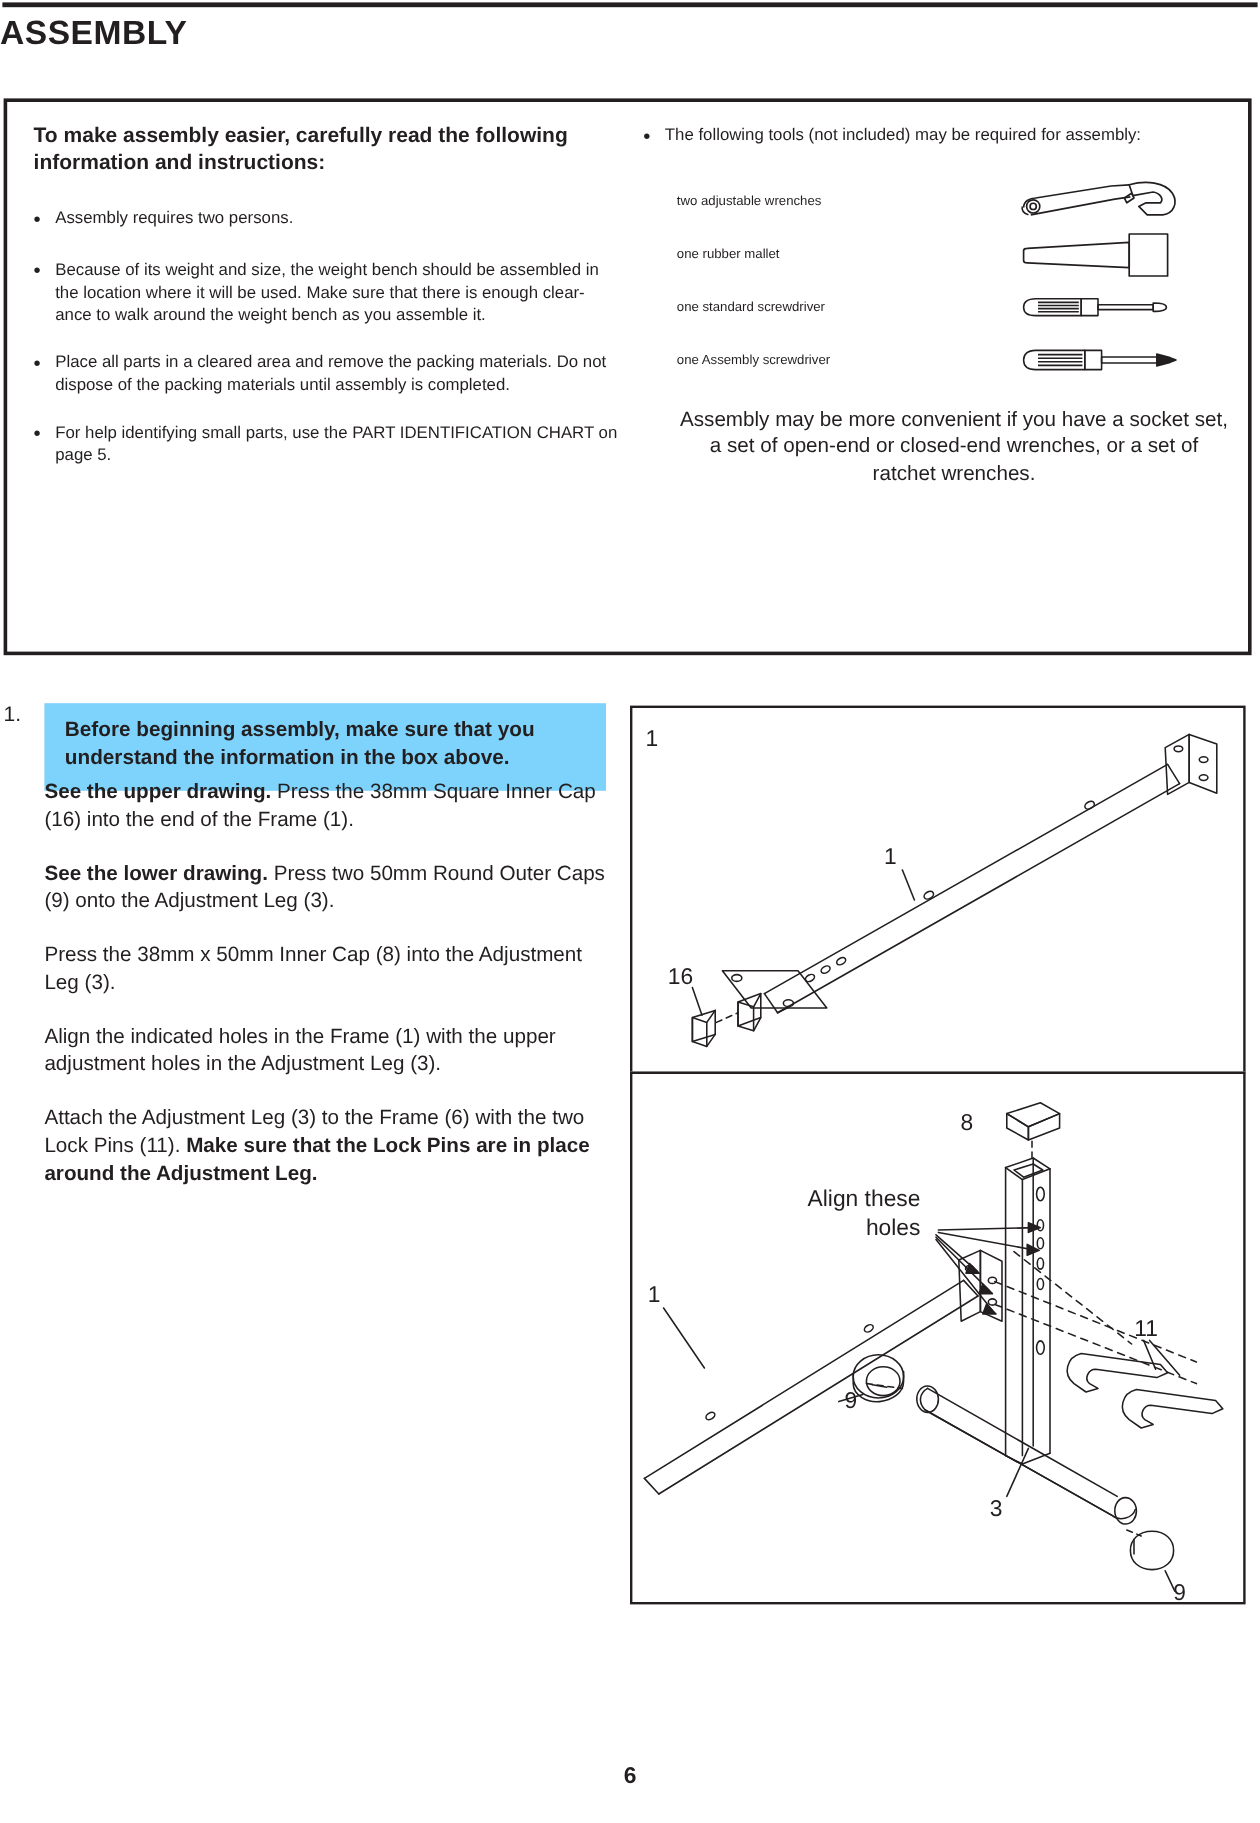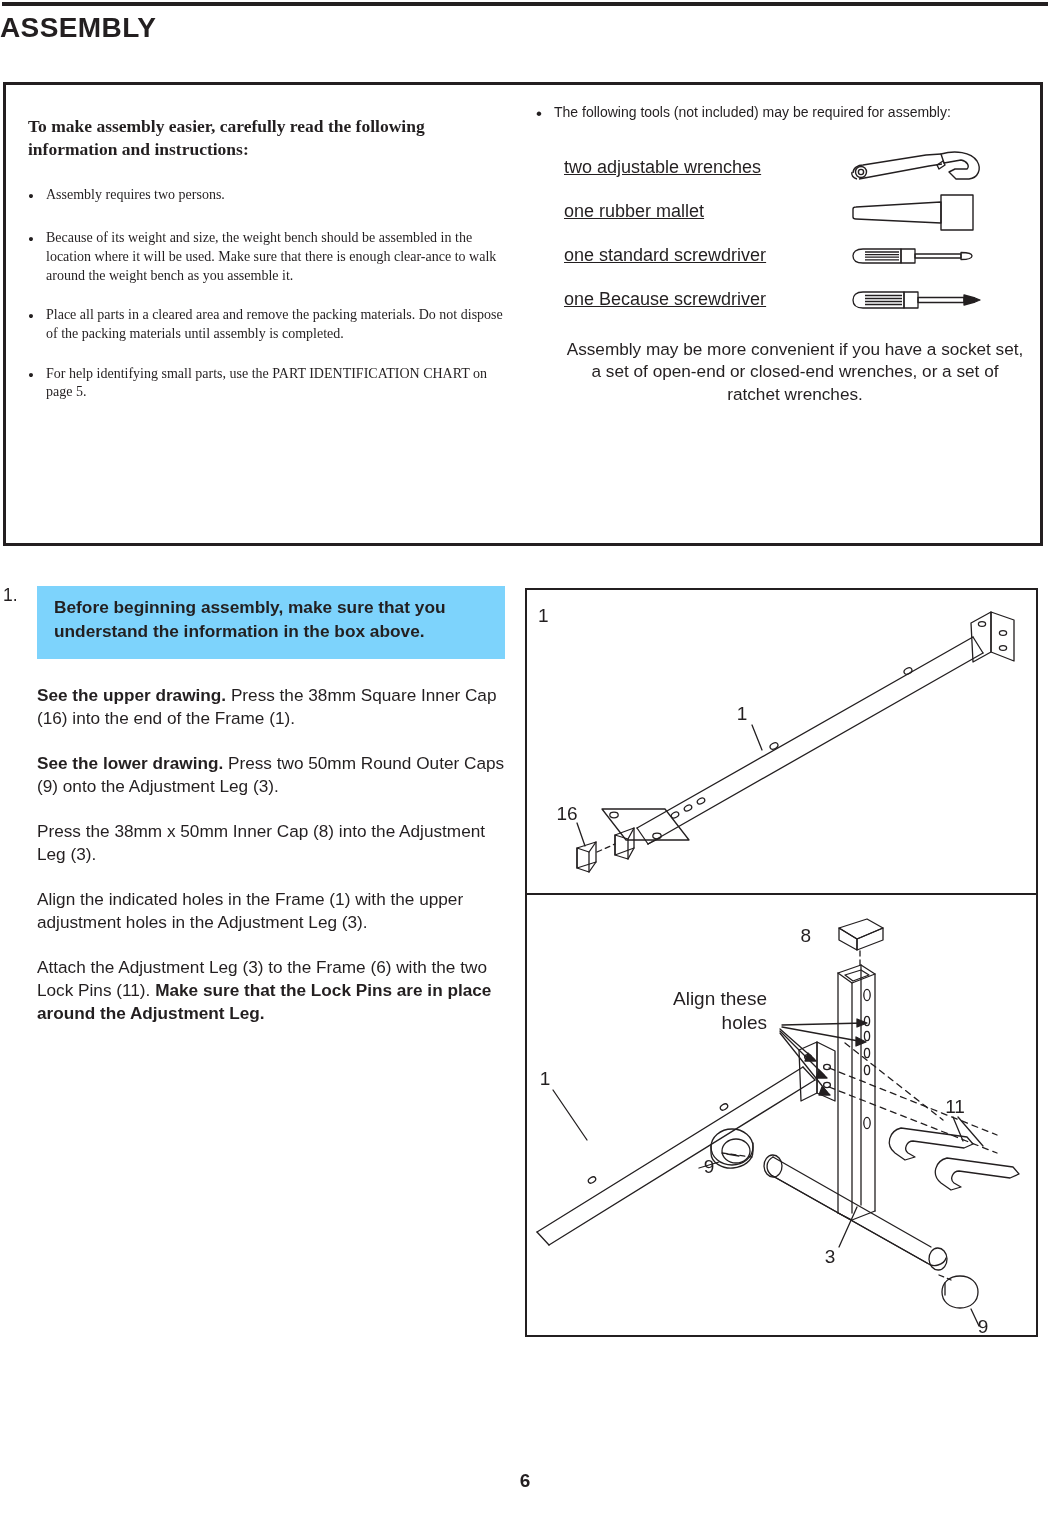--- a/index.html
+++ b/index.html
@@ -34,23 +34,22 @@
   
   .info-box {
     position: absolute;
     left: 3px; top: 82px;
     width: 1040px; height: 464px;
     border: 3px solid #231f20;
     box-sizing: border-box;
   }
   .info-col-left {
     position: absolute;
-    left: 22px; top: 30px;
+    left: 22px; top: 16px;
     width: 487px;
-    font-family: Liberation Serif, serif;
   }
   .info-col-right {
     position: absolute;
     left: 530px; top: 18px;
     width: 490px;
   }
 
   .lead {
     font-size: 17.5px;
     font-weight: bold;
@@ -77,24 +76,23 @@
   
   .tools-intro { margin-bottom: 20px; }
   .tool-line {
     position: relative;
     display: flex;
     align-items: center;
     height: 44px;
     padding-left: 28px;
   }
   .tool-label {
-    font-size: 18px;
+    font-size: 11px;
     width: 285px;
     flex: 0 0 285px;
-    text-decoration: underline;
   }
   .tool-icon {
     flex: 0 0 auto;
     width: 140px;
     height: 40px;
   }
   .tools-note {
     padding-left: 28px;
     font-size: 17.2px;
     line-height: 1.33;
@@ -116,21 +114,21 @@
     box-sizing: border-box;
   }
   .gray-note-inner {
     padding: 10px 14px 0 17px;
     font-size: 17.3px;
     font-weight: bold;
     line-height: 1.36;
   }
   .step-body {
     position: absolute;
-    left: 37px; top: 684px;
+    left: 37px; top: 648px;
     width: 470px;
     font-size: 17.2px;
     line-height: 1.335;
   }
   .step-body p { margin: 0 0 22px 0; }
   .step-body b { font-weight: bold; }
 
   
   .draw-box {
     position: absolute;
@@ -233,21 +231,21 @@
             <line x1="16" y1="23.8" x2="50" y2="23.8"></line>
             <rect x="52" y="13" width="14" height="14"></rect>
             <path d="M66 18 L112 18 L112 22 L66 22 Z"></path>
             <path d="M112 16.5 C119 16.5 123 17.8 123 20 C123 22.2 119 23.5 112 23.5 Z"></path>
           </g>
         </svg>
       </div>
     </div>
 
     <div class="tool-line">
-      <div class="tool-label">one Because screwdriver</div>
+      <div class="tool-label">one Assembly screwdriver</div>
       <div class="tool-icon">
         <svg width="140" height="40" viewBox="0 0 140 40">
           <g fill="none" stroke="#231f20" stroke-width="1.3" stroke-linejoin="round">
             <path d="M14 12 C7 12 4 15.5 4 20 C4 24.5 7 28 14 28 L55 28 L55 12 Z"></path>
             <line x1="16" y1="15.5" x2="53" y2="15.5"></line>
             <line x1="16" y1="18.5" x2="53" y2="18.5"></line>
             <line x1="16" y1="21.5" x2="53" y2="21.5"></line>
             <line x1="16" y1="24.5" x2="53" y2="24.5"></line>
             <rect x="55" y="12" width="14" height="16"></rect>
             <path d="M69 17.5 L115 17.5 L115 22.5 L69 22.5 Z"></path>

